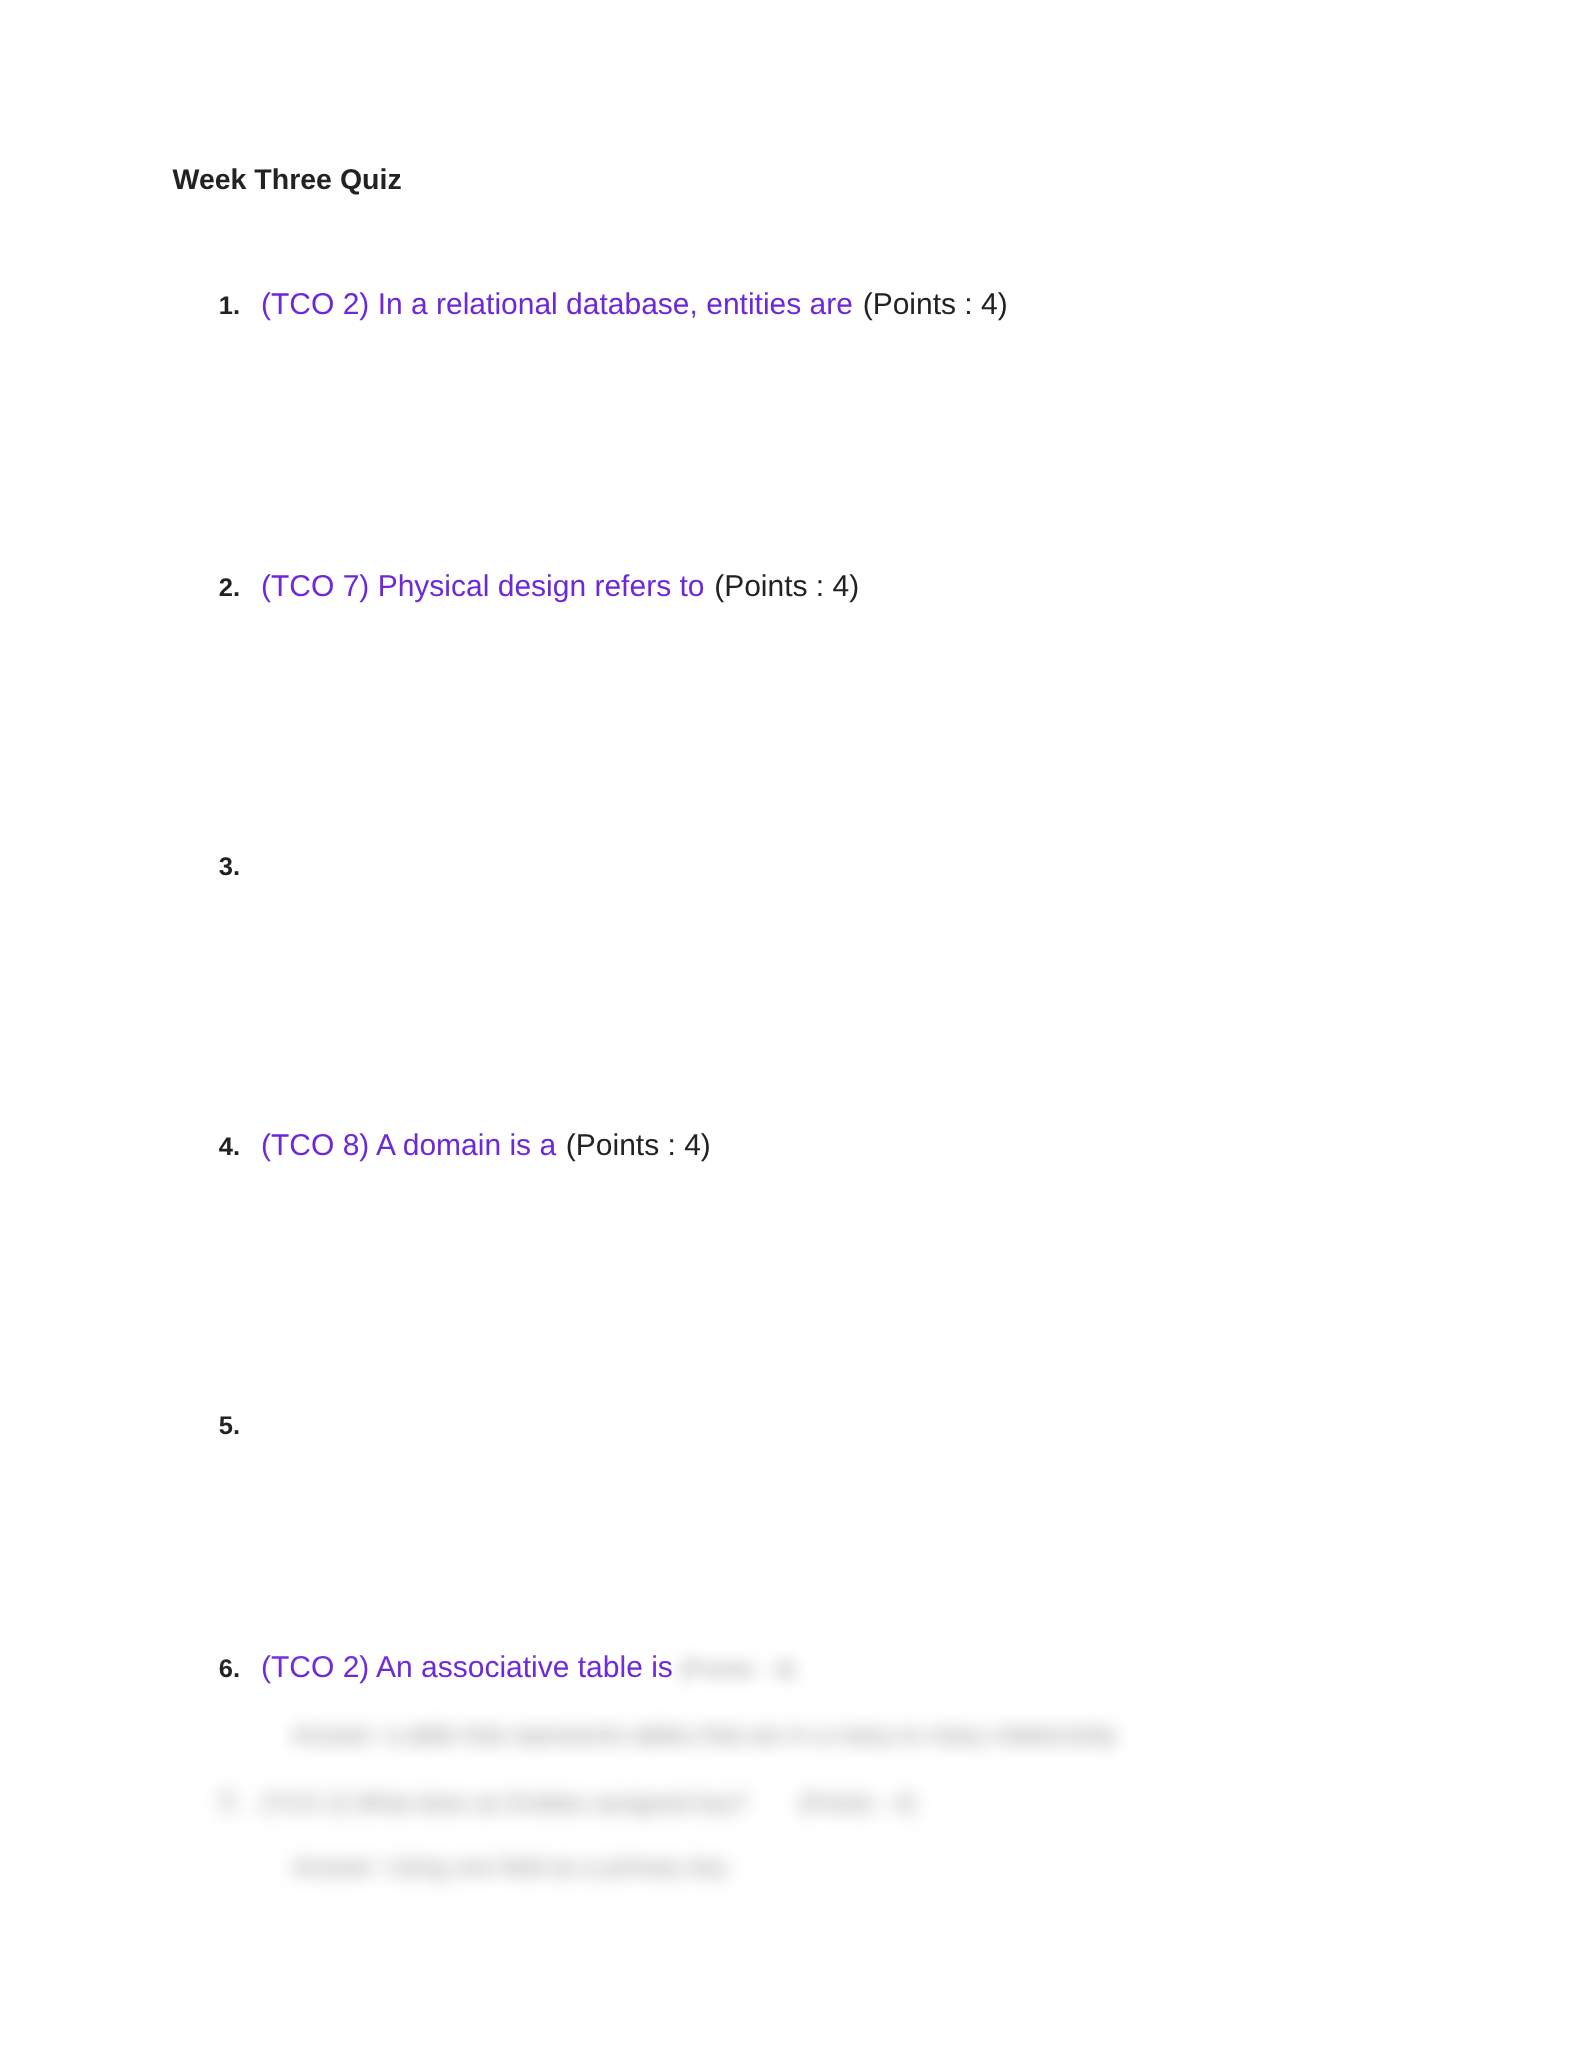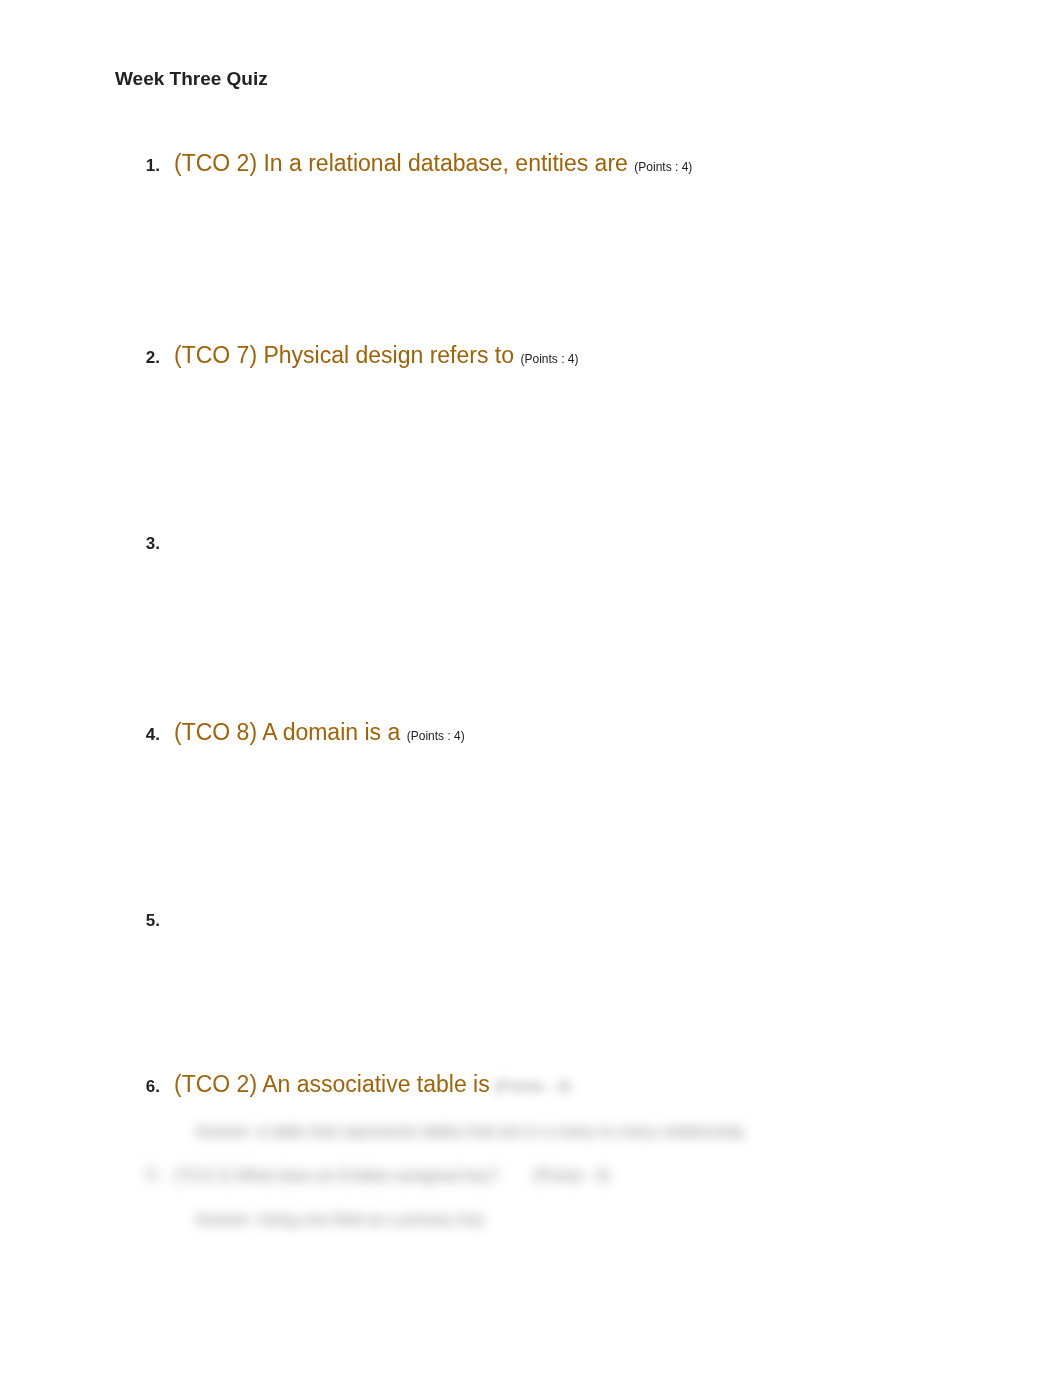--- a/index.html
+++ b/index.html
@@ -9,21 +9,21 @@
     }
     body {
       font-family: "Segoe UI", Tahoma, Geneva, Verdana, sans-serif;
       background: #ffffff;
       width: 1062px;
       height: 1377px;
       padding: 0;
       position: relative;
     }
     .page {
-      padding: 68px 115px 0 115px;
+      padding: 110px 115px 0 115px;
     }
     .title {
       font-size: 19px;
       font-weight: 600;
       color: #222;
       margin-bottom: 60px;
     }
     .questions {
       padding-left: 25px;
     }
@@ -37,26 +37,26 @@
       margin-bottom: 20px;
     }
     .qnum {
       font-size: 17px;
       font-weight: 700;
       color: #222;
       min-width: 20px;
       text-align: right;
     }
     .qtext {
-      font-size: 23px;
-      color: #a16207;
+      font-size: 20px;
+      color: #6d28d9;
       font-weight: 400;
     }
     .points {
-      font-size: 12px;
+      font-size: 20px;
       color: #222;
       font-weight: 400;
       margin-left: 2px;
     }
     .blurred-section {
       margin-top: 0px;
       padding-left: 25px;
       position: relative;
     }
     .blurred-section::before {

